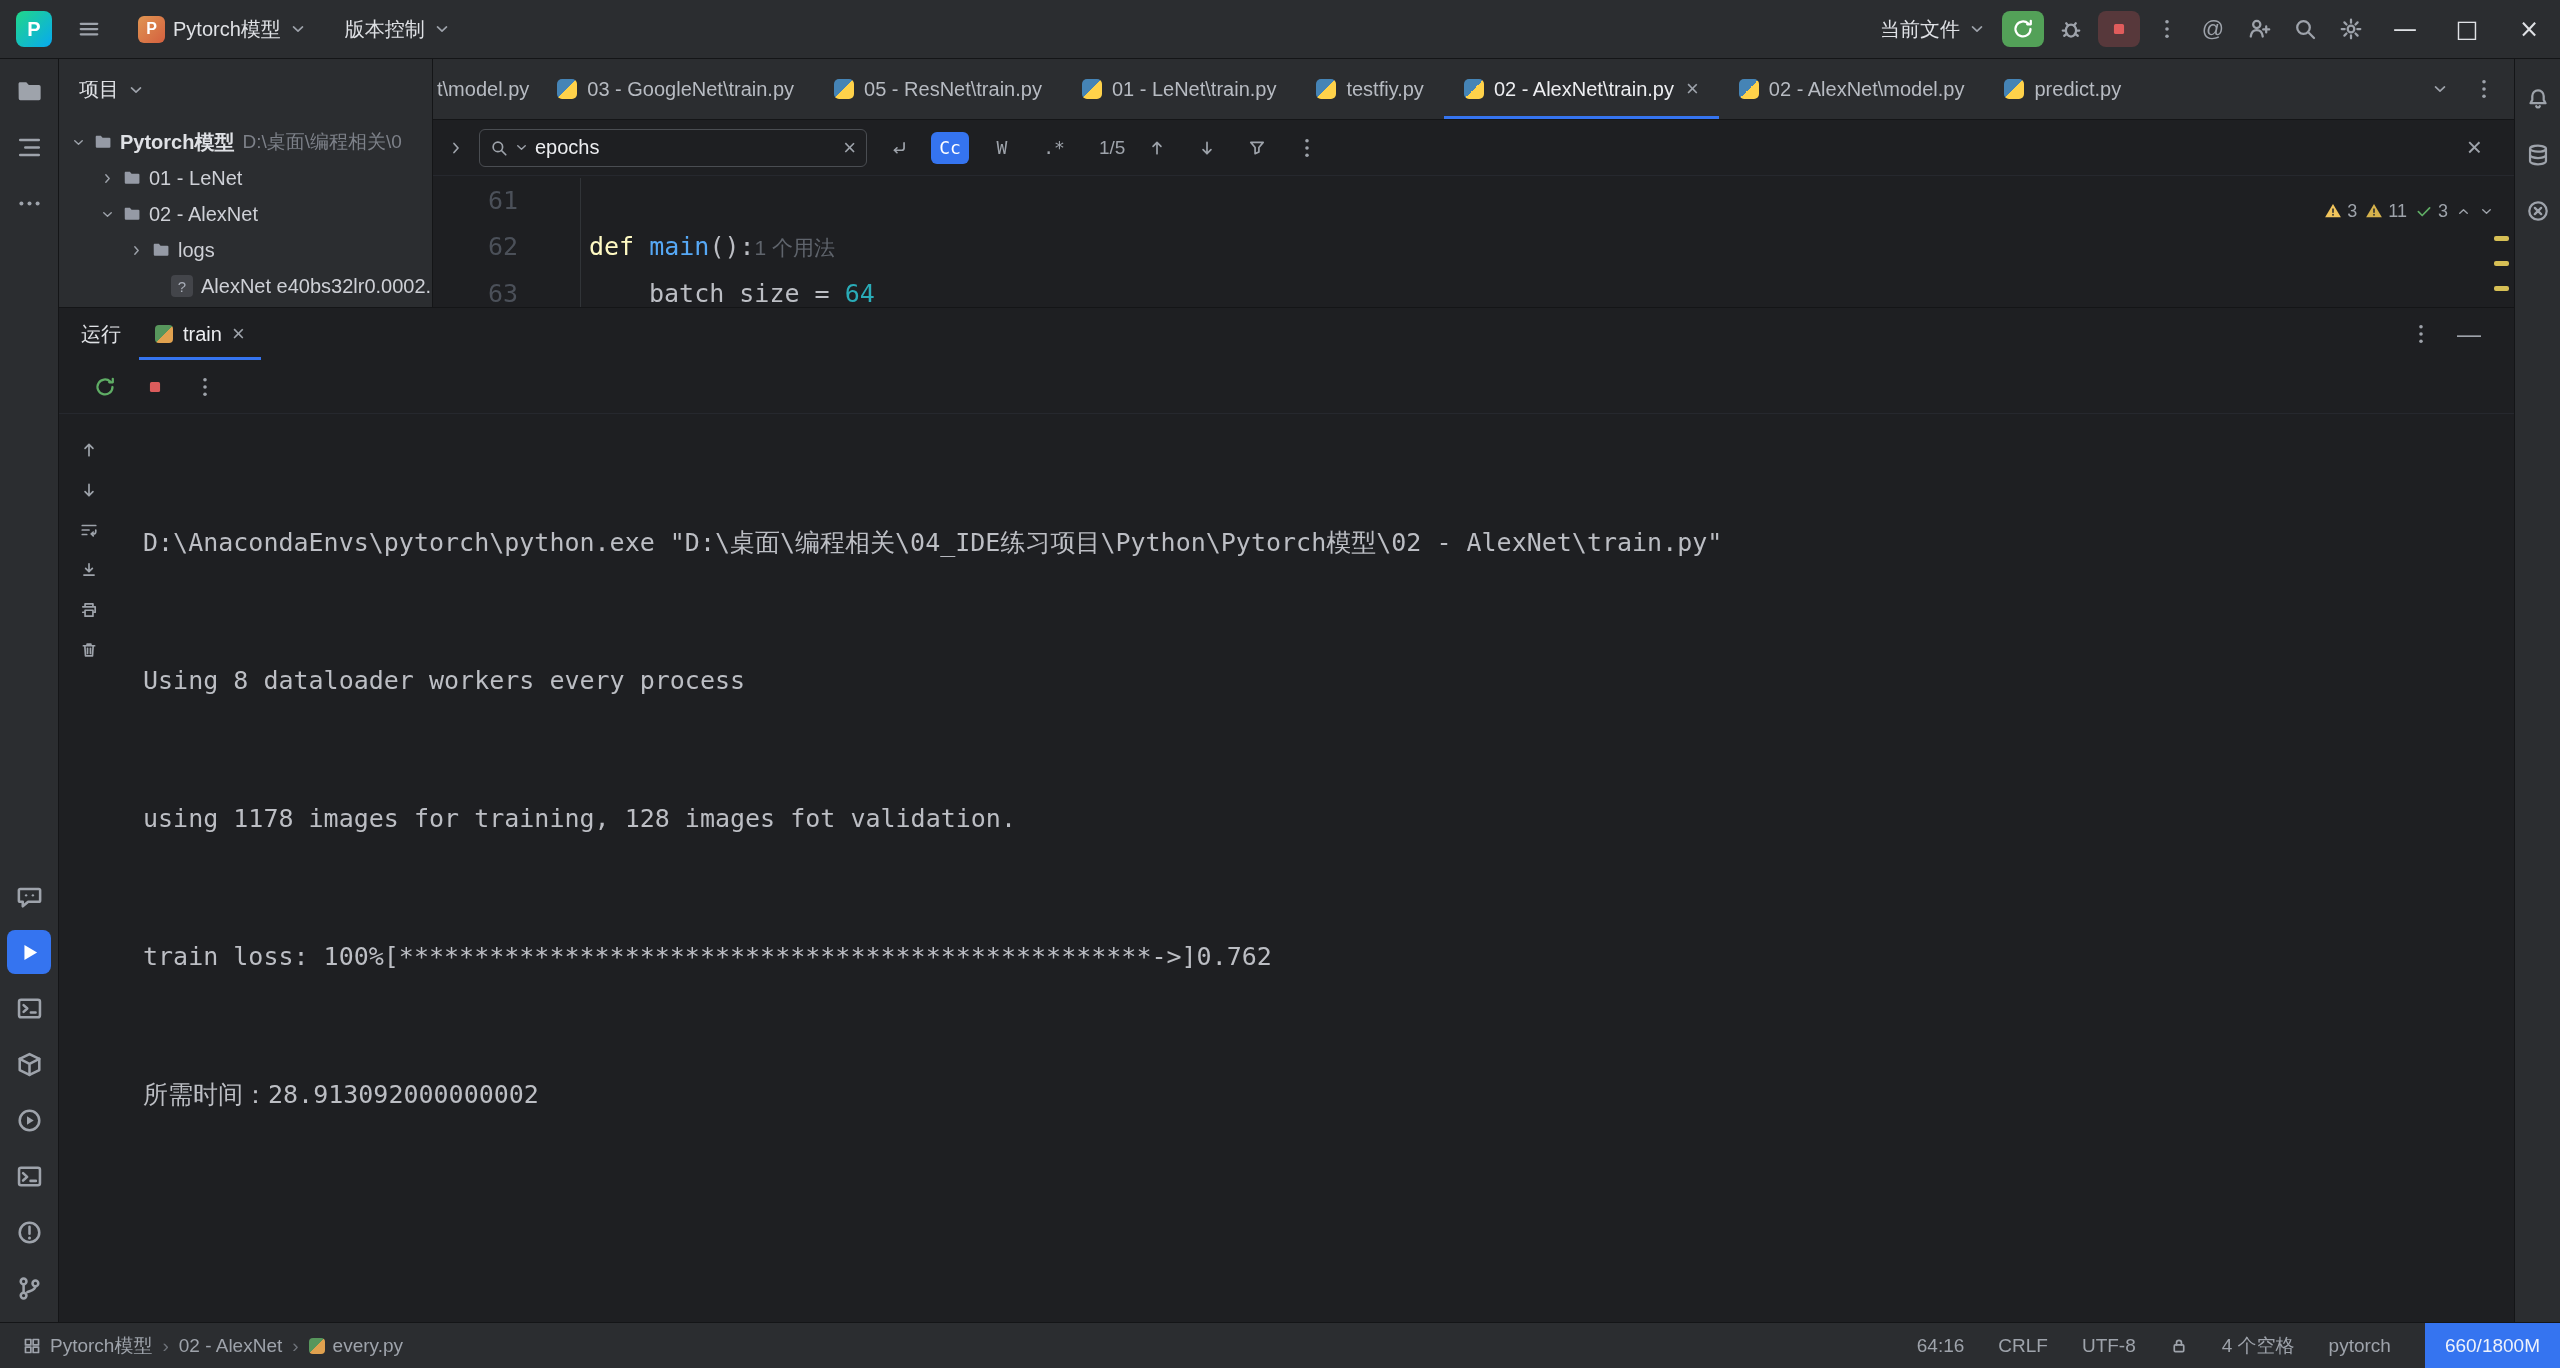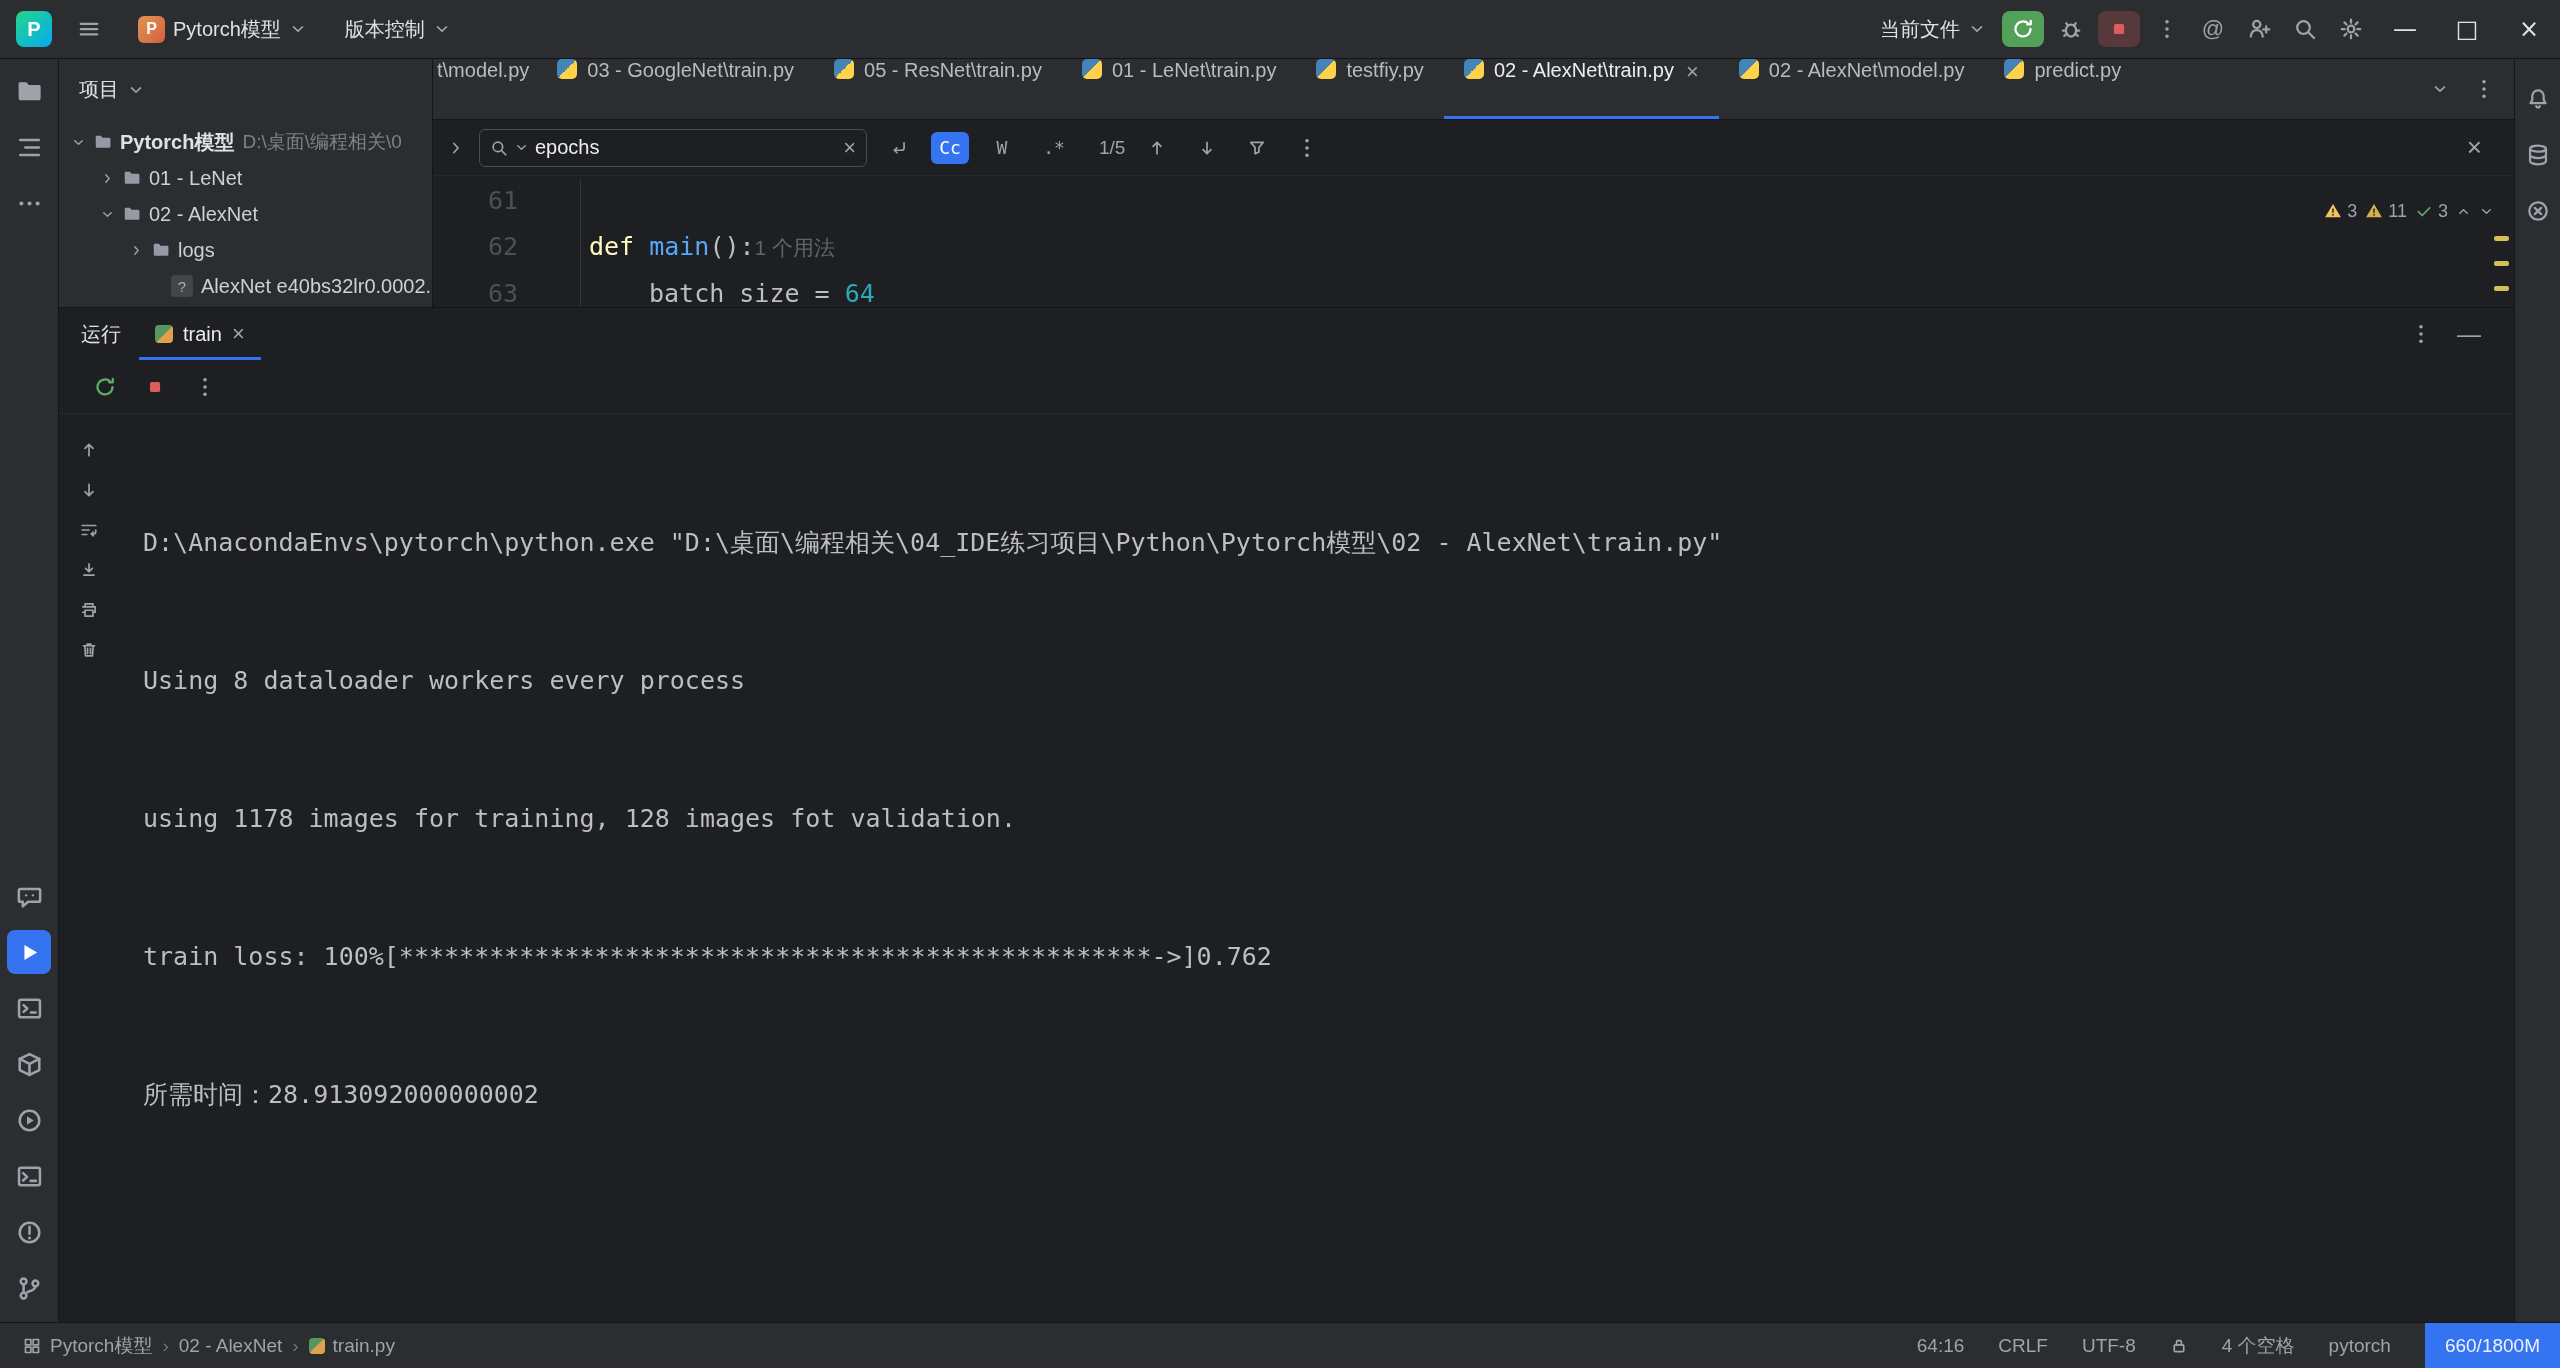--- a/index.html
+++ b/index.html
@@ -59,21 +59,21 @@
   .root-name { font-weight:bold; color:#dfe1e5; }
   .root-path { color:#7d8189; font-size:19px; overflow:hidden; text-overflow:clip; }
   .qfile { width:22px; height:22px; border-radius:4px; background:#43454a; color:#a8adb8;
     font-size:15px; display:flex; align-items:center; justify-content:center; flex:none; }
 
   .editor { flex:1; display:flex; flex-direction:column; min-width:0; background:#1e1f22; }
 
   
   .tabbar { height:61px; flex:none; background:#2b2d30; display:flex; align-items:stretch;
     border-bottom:1px solid #141517; overflow:hidden; }
-  .tab { display:flex; align-items:flex-start; gap:10px; padding:0 20px; font-size:20px; color:#b7bbc2; white-space:nowrap; }
+  .tab { display:flex; align-items:center; gap:10px; padding:0 20px; font-size:20px; color:#b7bbc2; white-space:nowrap; }
   .tab.clip { padding:0 8px 0 4px; }
   .tab.active { color:#ecedf0; box-shadow:inset 0 -3px 0 #3574f0; }
   .pyicon { width:20px; height:20px; border-radius:5px; flex:none;
     background:linear-gradient(135deg,#4584b6 50%,#ffd24a 50%); }
   .tab .close { color:#9ea3ab; font-size:22px; margin-left:2px; }
   .tab-ctls { margin-left:auto; display:flex; align-items:center; padding-right:10px; color:#9ea3ab; gap:4px; }
   .tab-ctls .tb-iconbtn { width:40px; }
 
   
   .searchbar { height:56px; flex:none; display:flex; align-items:center; gap:14px;
@@ -759,21 +759,21 @@
           <use href="#i-grid"></use>
         </svg>
       </div>
     <div class="crumbs">
       <span>Pytorch模型</span>
       <span class="crumb-sep">›</span>
       <span>02 - AlexNet</span>
       <span class="crumb-sep">›</span>
       <span class="crumb-file">
         <span class="runicon xs"></span>
-        <span>train.py</span>
+        <span>every.py</span>
       </span>
     </div>
     <div class="sb-right">
       <span>64:16</span>
       <span>CRLF</span>
       <span>UTF-8</span>
       <svg class="ic sm">
           <use href="#i-lock"></use>
         </svg>
       <span>4 个空格</span>

